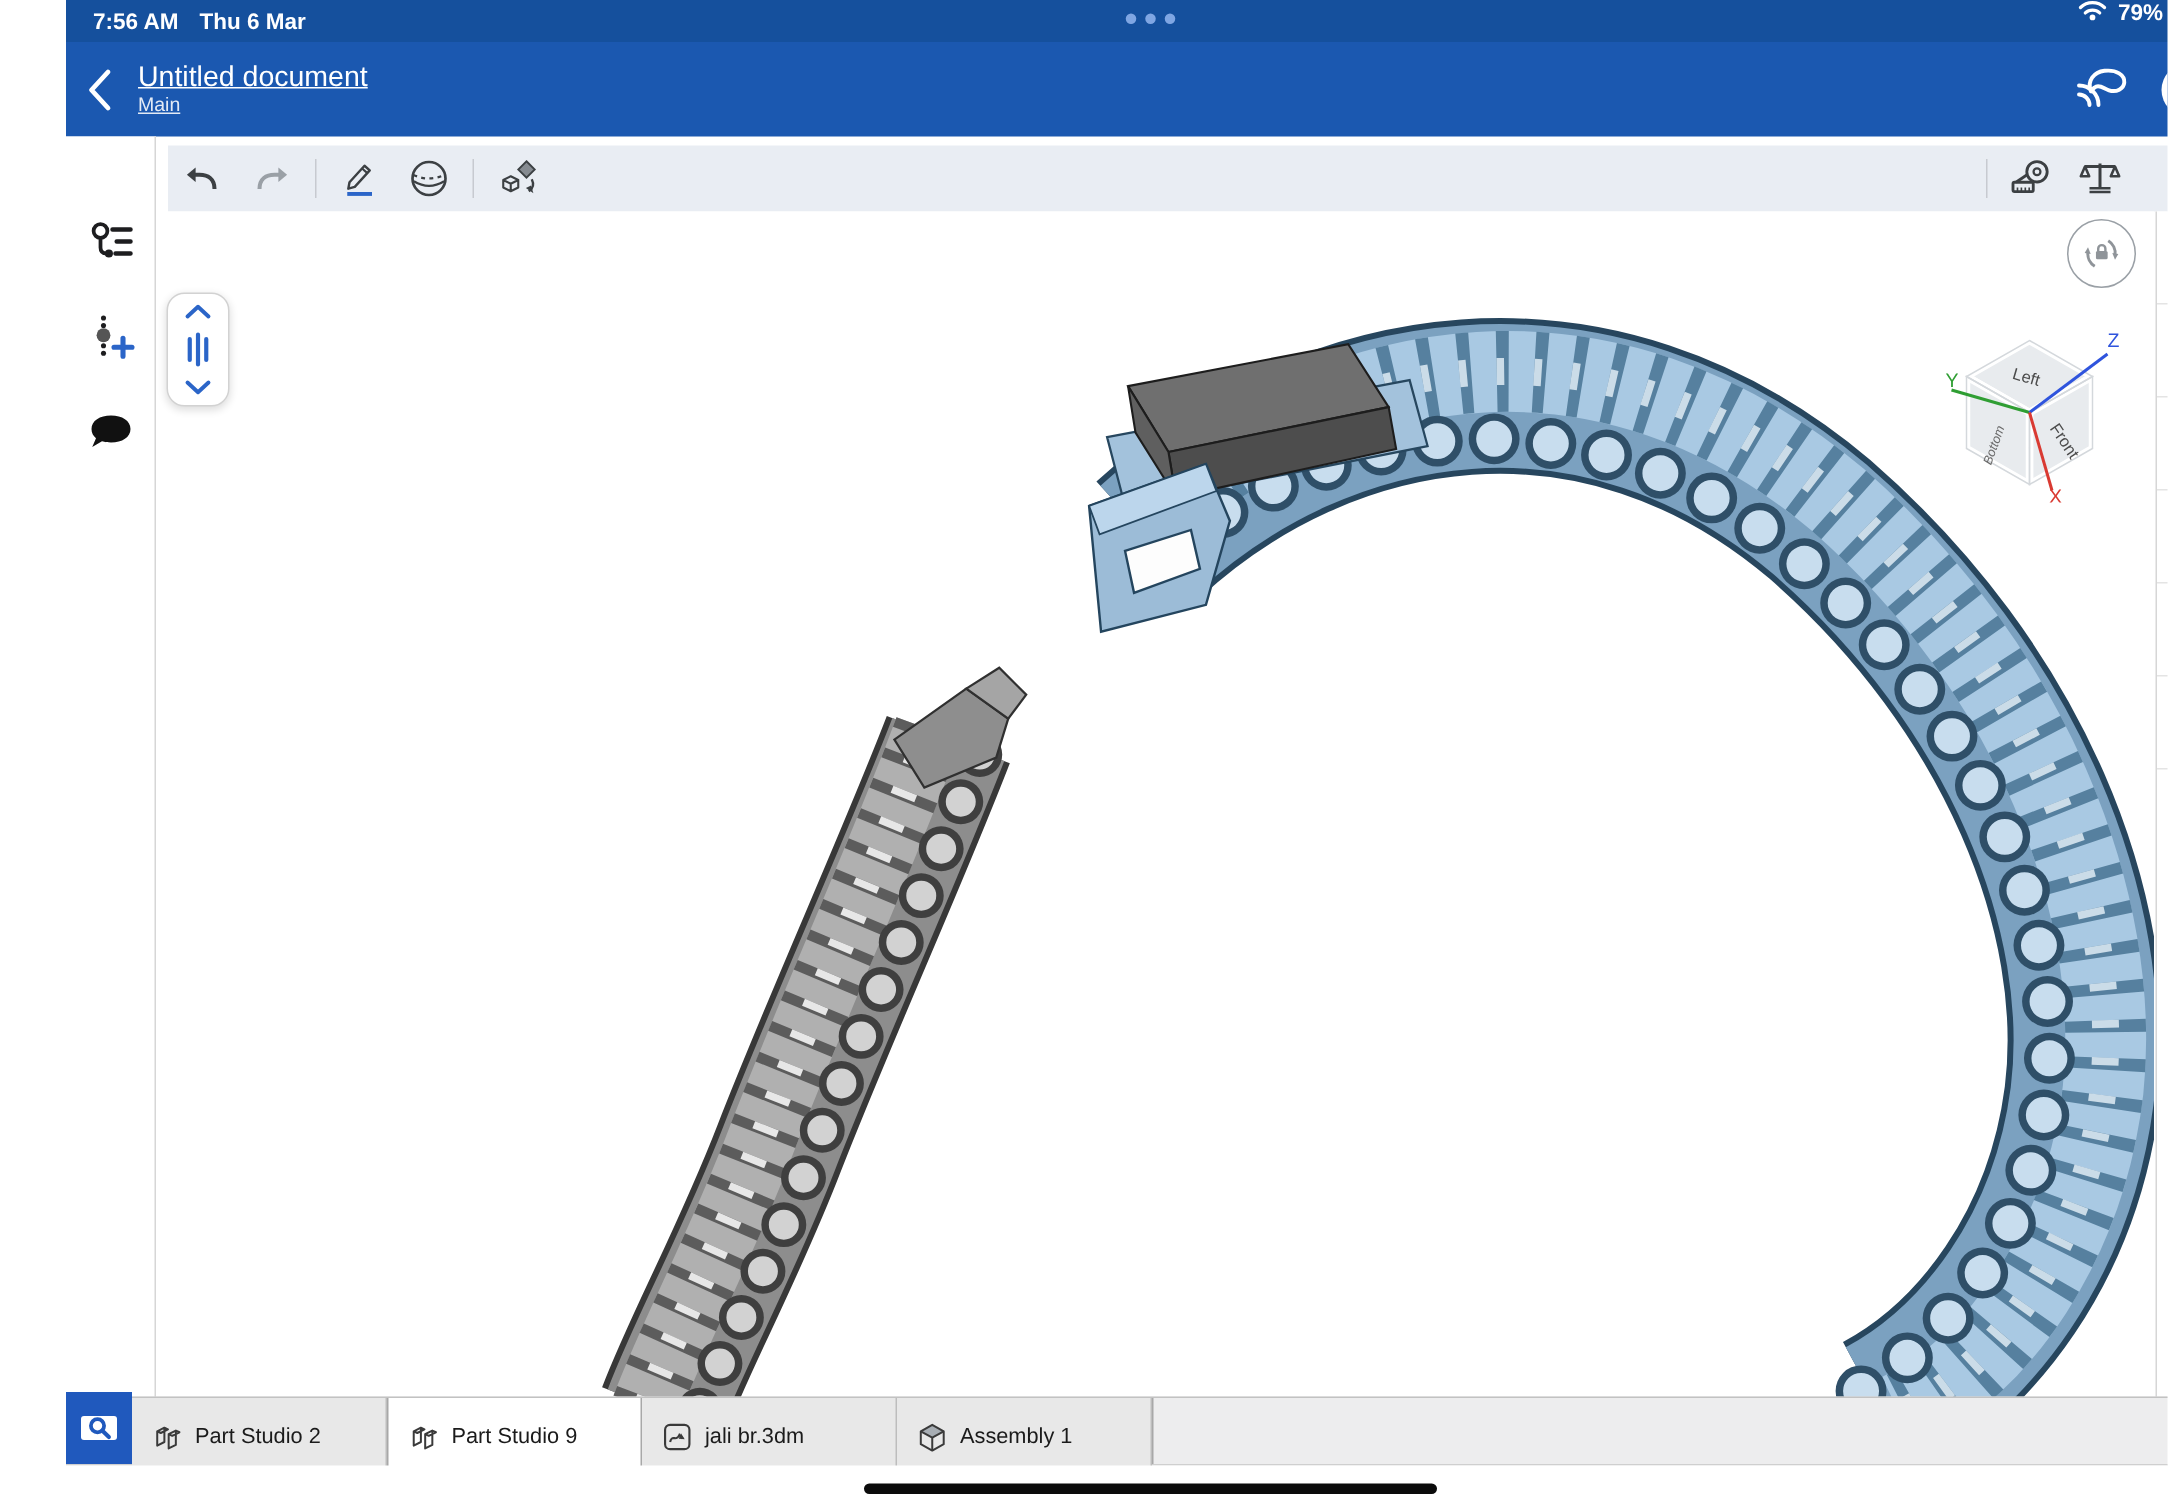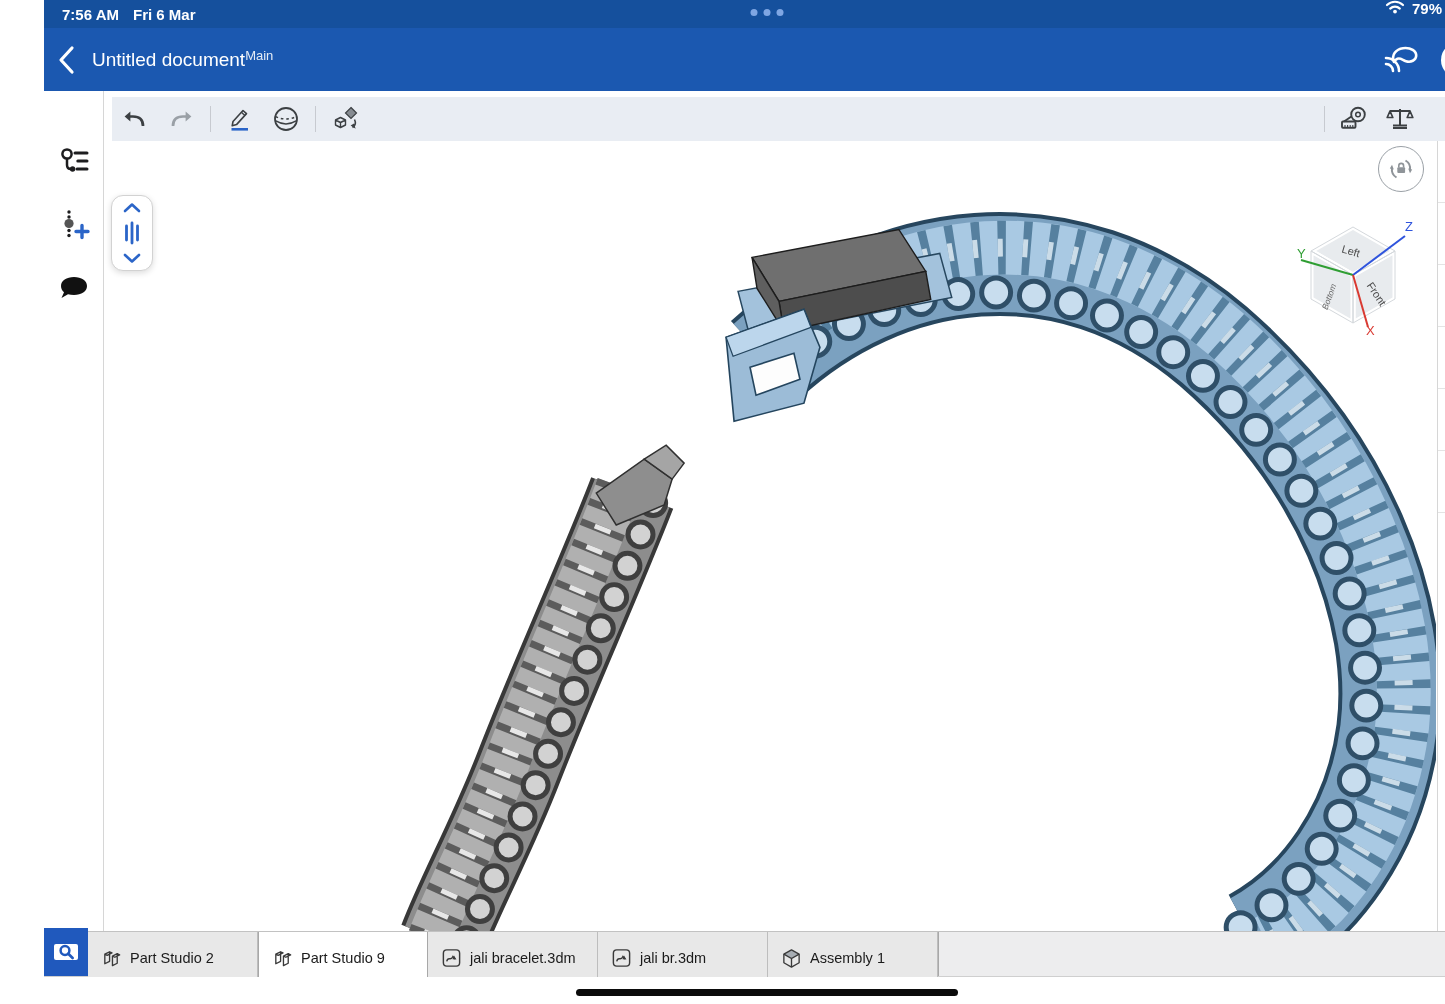--- a/index.html
+++ b/index.html
@@ -10,21 +10,21 @@
   .statusbar{position:absolute;left:0;top:0;width:100%;height:28px;background:#15509d;
              display:flex;align-items:center;color:#fff;}
   .sb-left{display:flex;gap:14px;padding-left:18px;font-size:15px;font-weight:700;}
   .sb-center{position:absolute;left:50%;top:9px;transform:translateX(-50%);display:flex;gap:6px;}
   .sb-dot{width:7px;height:7px;border-radius:50%;background:#7fa6e3;}
   .sb-right{position:absolute;right:12px;top:0;height:16px;display:flex;align-items:center;gap:7px;
             font-size:15px;font-weight:700;}
   .header{position:absolute;left:0;top:28px;width:100%;height:63px;background:#1b58b0;color:#fff;
           display:flex;align-items:center;}
   .back-btn{width:46px;height:100%;display:flex;align-items:center;justify-content:center;cursor:pointer;}
-  .doc-block{display:flex;flex-direction:row;line-height:1.15;margin-left:2px;}
+  .doc-block{display:flex;flex-direction:column;line-height:1.15;margin-left:2px;text-decoration:underline;}
   .doc-title{font-size:19px;font-weight:500;}
   .doc-sub{font-size:13px;opacity:.88;}
   .hdr-right{position:absolute;right:12px;top:0;height:100%;display:flex;align-items:center;gap:20px;}
   .help-btn{width:36px;height:36px;border-radius:50%;background:#fff;color:#1b58b0;
             display:flex;align-items:center;justify-content:center;font-size:23px;font-weight:700;}
 
   
   .toolbar{position:absolute;left:68px;top:97px;right:0;height:44px;background:#e9edf3;
            display:flex;align-items:center;}
   .tb-btn{width:46px;height:44px;display:flex;align-items:center;justify-content:center;}
@@ -70,21 +70,21 @@
                   width:382px;height:7px;border-radius:4px;background:#0b0b0b;}
 </style>
 </head>
 <body>
 
 <div class="app">
 
   <div class="statusbar">
     <div class="sb-left">
       <span>7:56 AM</span>
-      <span>Fri 6 Mar</span>
+      <span>Thu 6 Mar</span>
     </div>
     <div class="sb-center">
       <span class="sb-dot"></span>
         <span class="sb-dot"></span>
         <span class="sb-dot"></span>
     </div>
     <div class="sb-right">
       <span>
         <svg width="20" height="15" viewBox="0 0 20 15" fill="none">
           <path d="M2 6 A11.5 11.5 0 0 1 18 6" stroke="#fff" stroke-width="2.2" stroke-linecap="round"></path>
@@ -374,28 +374,20 @@
           <path d="M12 9 L17 6.5 V16.5 L12 19 Z M17 6.5 L19.5 7.7 L14.5 10.2 L12 9" stroke="#3a3a3a" stroke-width="1.4" stroke-linejoin="round"></path>
         </svg>
         <span class="tab-label">Part Studio 9</span>
       </div>
       <div class="tab">
         <svg width="21" height="22" viewBox="0 0 22 22" fill="none">
           <rect x="2.5" y="2.5" width="17" height="17" rx="3.5" stroke="#3a3a3a" stroke-width="1.5"></rect>
           <path d="M6 14.5 C7.5 8.5 10 15 12.5 9.5 L14.8 12" stroke="#3a3a3a" stroke-width="1.5" fill="none"></path>
           <polygon points="13.6,8.3 16.2,12.6 12,12.3" fill="#3a3a3a"></polygon>
         </svg>
-        <span class="tab-label">jali bracelet.3dm</span>
-      </div>
-      <div class="tab">
-        <svg width="21" height="22" viewBox="0 0 22 22" fill="none">
-          <rect x="2.5" y="2.5" width="17" height="17" rx="3.5" stroke="#3a3a3a" stroke-width="1.5"></rect>
-          <path d="M6 14.5 C7.5 8.5 10 15 12.5 9.5 L14.8 12" stroke="#3a3a3a" stroke-width="1.5" fill="none"></path>
-          <polygon points="13.6,8.3 16.2,12.6 12,12.3" fill="#3a3a3a"></polygon>
-        </svg>
         <span class="tab-label">jali br.3dm</span>
       </div>
       <div class="tab">
         <svg width="21" height="22" viewBox="0 0 22 22" fill="none">
           <polygon points="11,2.5 19,7 11,11.5 3,7" fill="#a7adb3"></polygon>
           <polygon points="11,2.5 19,7 19,16 11,20.5 3,16 3,7" stroke="#3a3a3a" stroke-width="1.4" fill="none" stroke-linejoin="round"></polygon>
           <path d="M3 7 L11 11.5 L19 7 M11 11.5 V20.5" stroke="#3a3a3a" stroke-width="1.4" fill="none"></path>
         </svg>
         <span class="tab-label">Assembly 1</span>
       </div>

